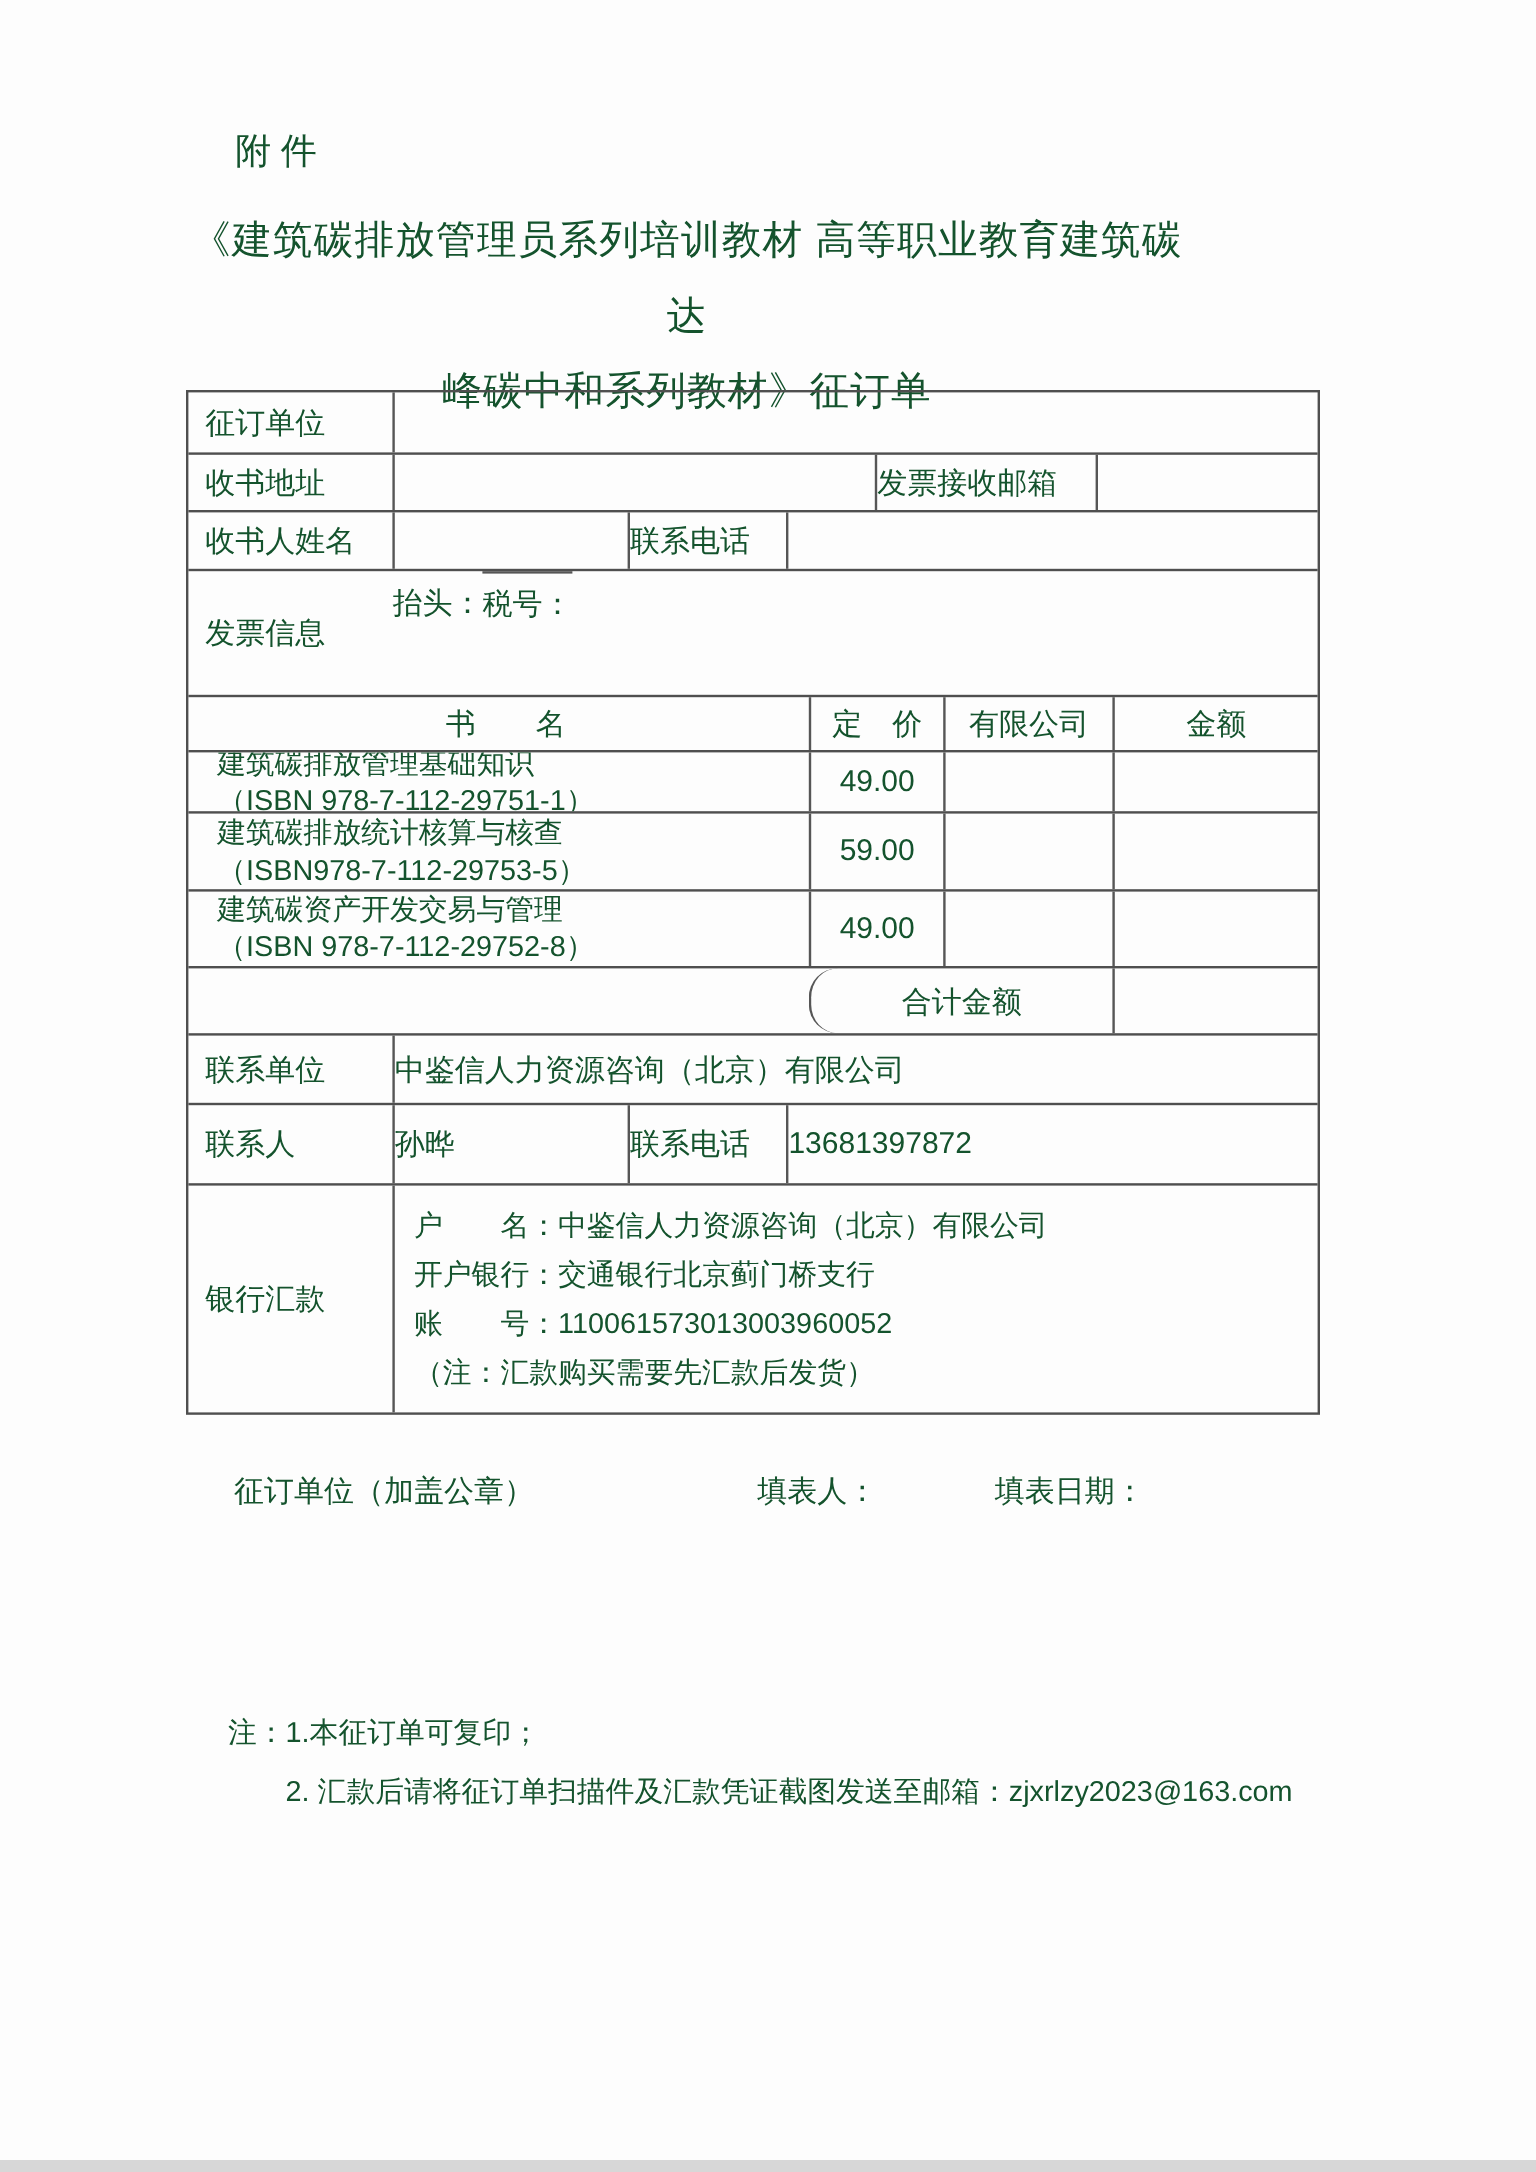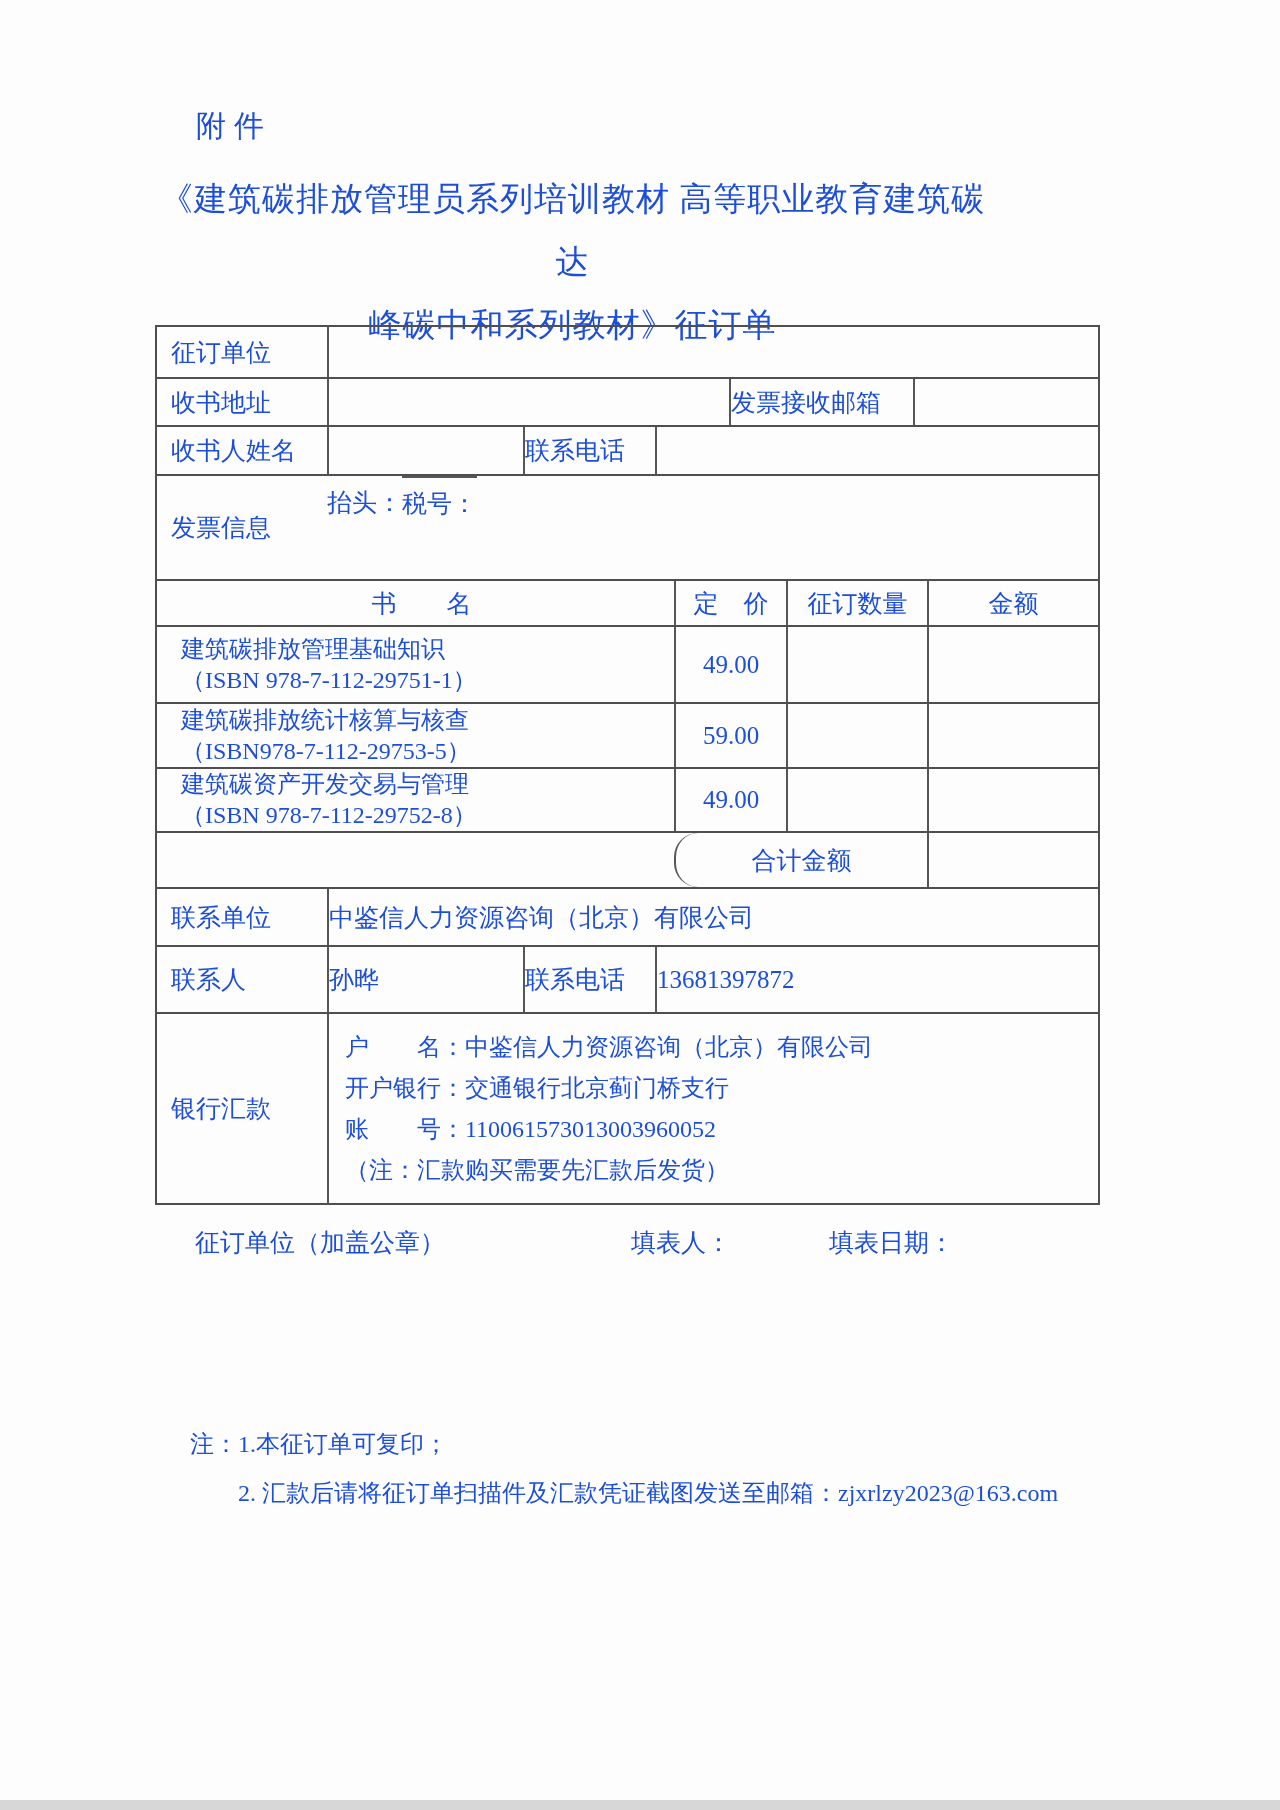--- a/index.html
+++ b/index.html
@@ -1,22 +1,22 @@
 <!DOCTYPE html>
 <html><head>
 <meta charset="utf-8">
 <style>
   html,body { margin:0; padding:0; background:#e9e9e9; }
   .sheet {
     position:relative;
     width:1280px; height:1810px;
     margin:0 auto;
     background:#fdfdfd;
-    color:#1d4ed8;
-    font-family:Liberation Serif, serif;
+    color:#14532d;
+    font-family:Liberation Sans, sans-serif;
     overflow:hidden;
   }
   .attachment {
     position:absolute; left:196px; top:106px;
     font-size:30px; letter-spacing:8px;
   }
   .title-block {
     position:absolute; left:150px; top:168px; width:845px;
     text-align:center; font-size:33px; line-height:63px; letter-spacing:1px;
   }
@@ -114,25 +114,25 @@
       <div class="cell lbl w170">发票信息</div>
       <div class="split-col">
         <div class="subrow pad" style="height:53px">抬头：</div>
         <div class="subrow pad" style="height:52px">税号：</div>
       </div>
     </div>
 
     <div class="row" style="height:46px">
       <div class="cell ctr w505">书　　名</div>
       <div class="cell ctr w112">定　价</div>
-      <div class="cell ctr w141">征订数量</div>
+      <div class="cell ctr w141">有限公司</div>
       <div class="cell ctr grow">金额</div>
     </div>
 
-    <div class="row" style="height:77px">
+    <div class="row" style="height:51px">
       <div class="cell bookcell w505">
         <div>建筑碳排放管理基础知识</div>
         <div>（ISBN 978-7-112-29751-1）</div>
       </div>
       <div class="cell ctr w112">49.00</div>
       <div class="cell w141"></div>
       <div class="cell grow"></div>
     </div>
 
     <div class="row" style="height:65px">

